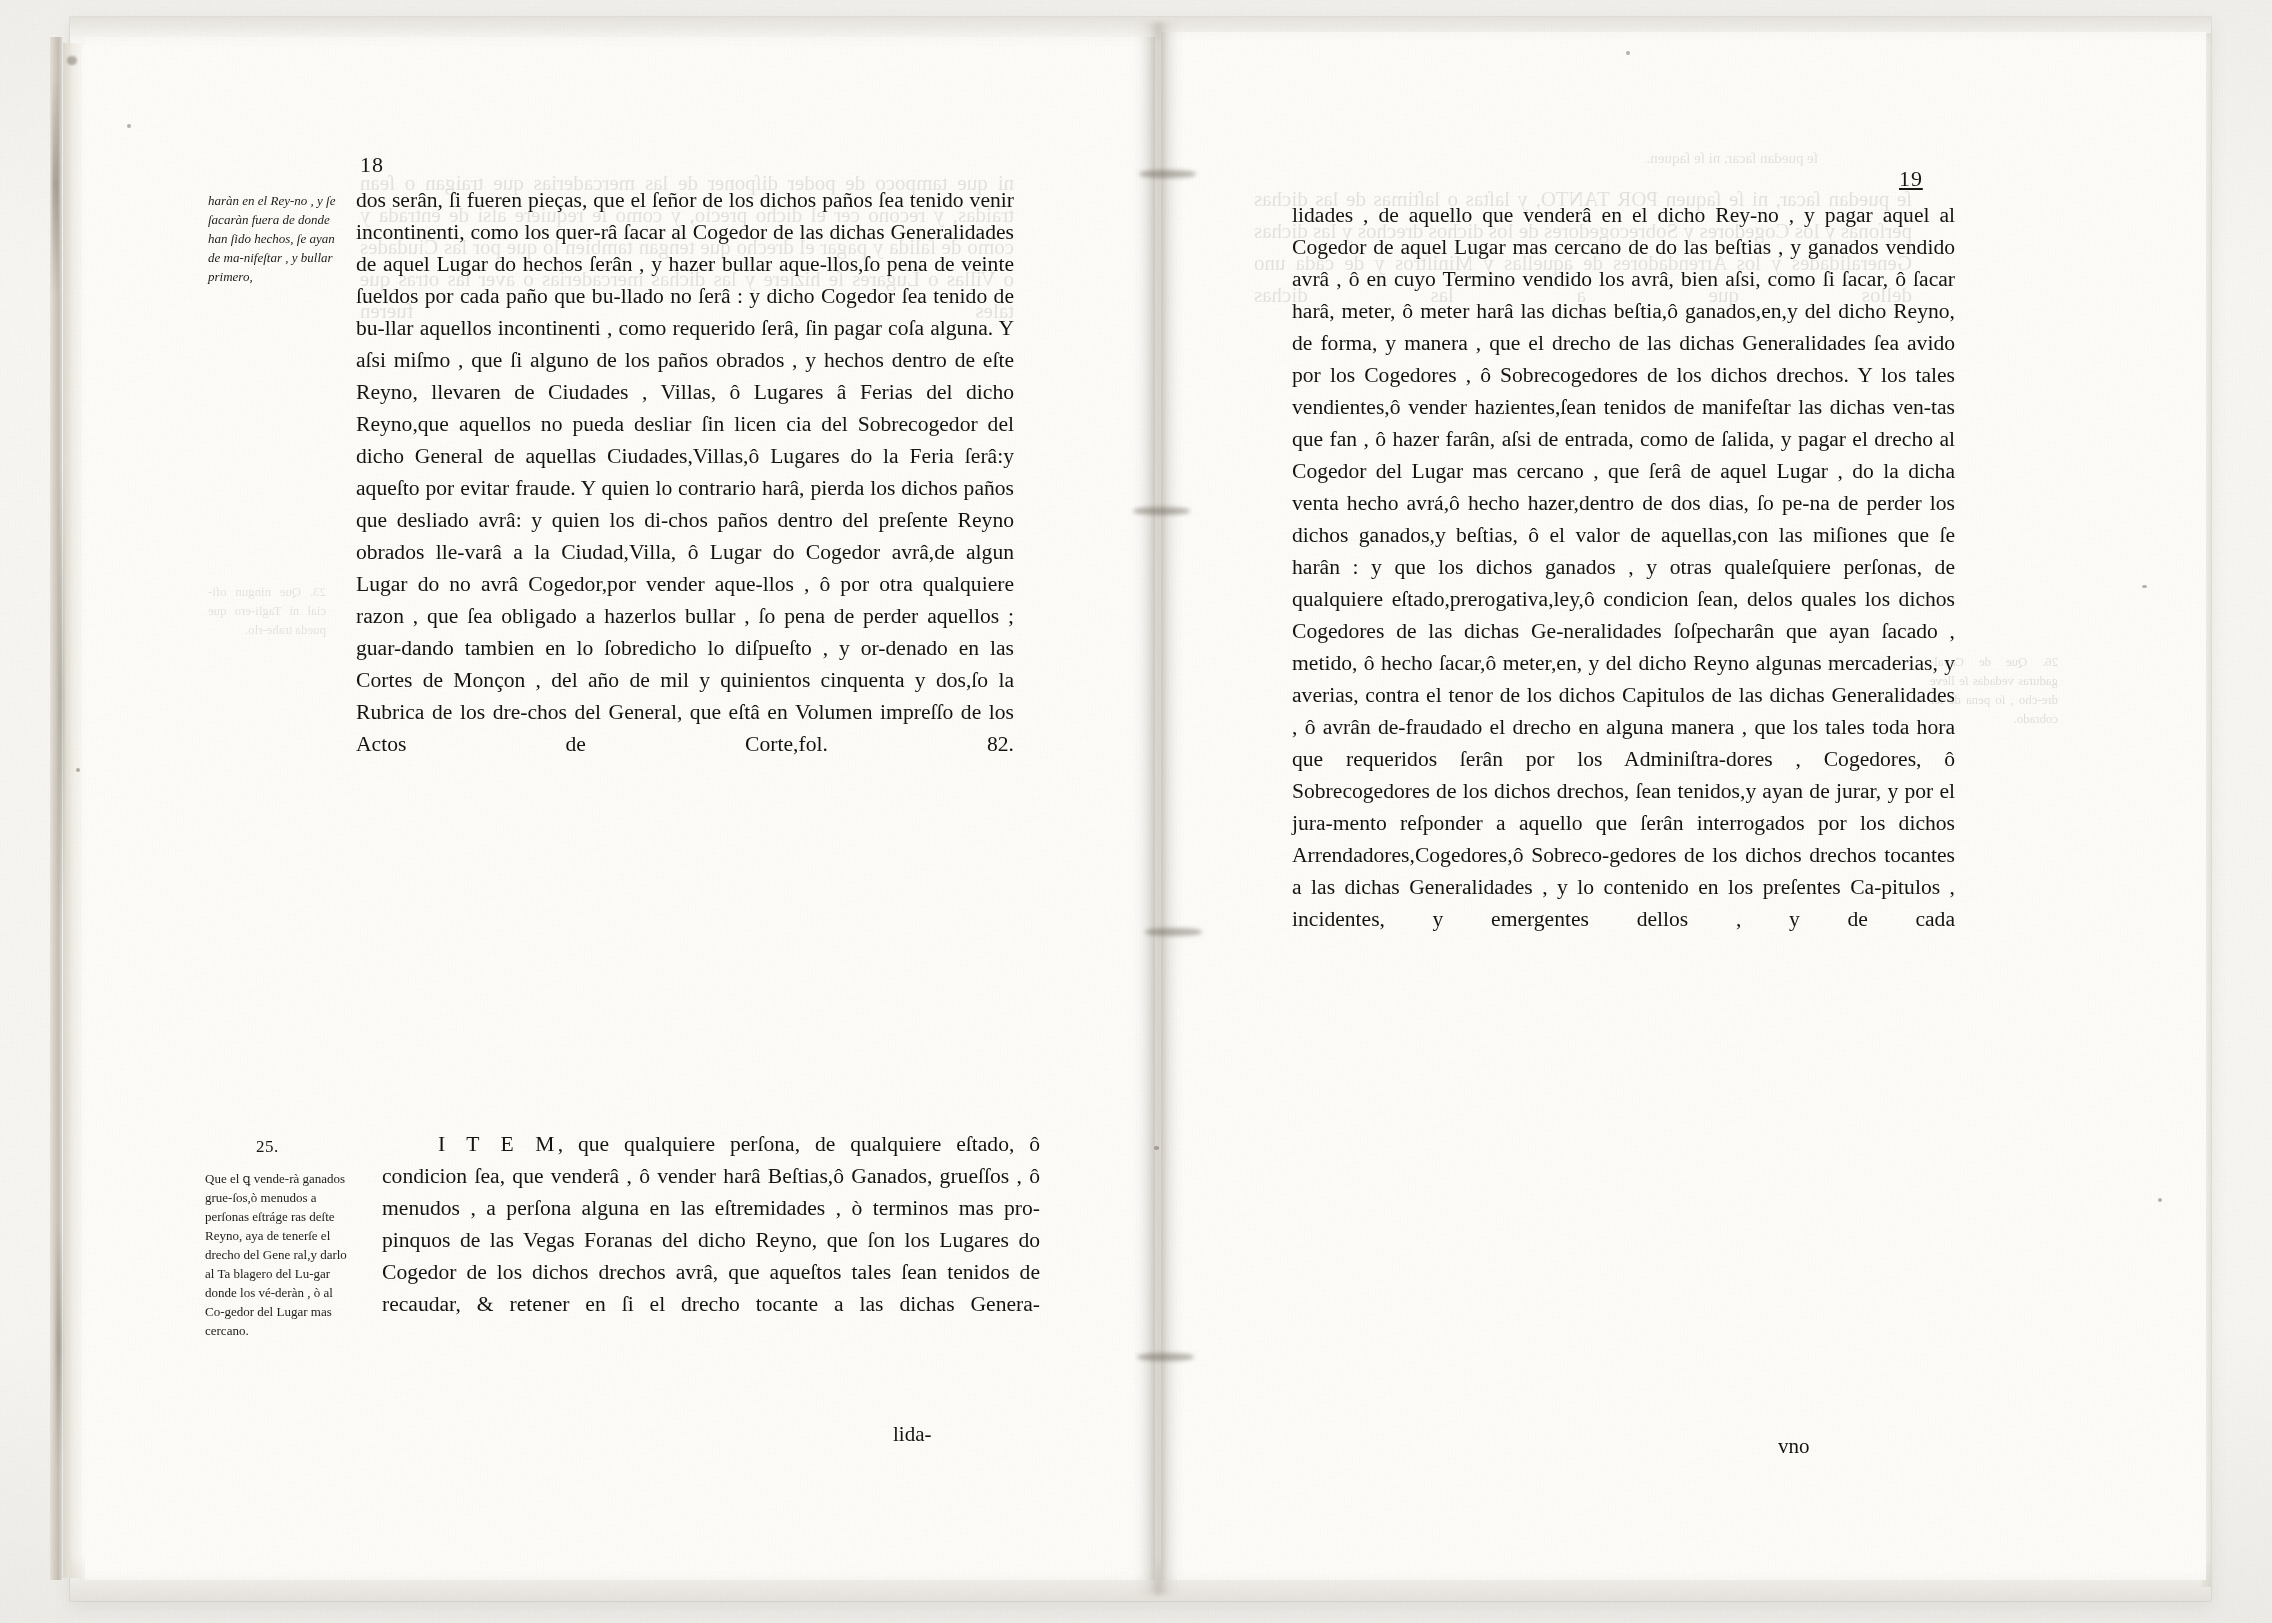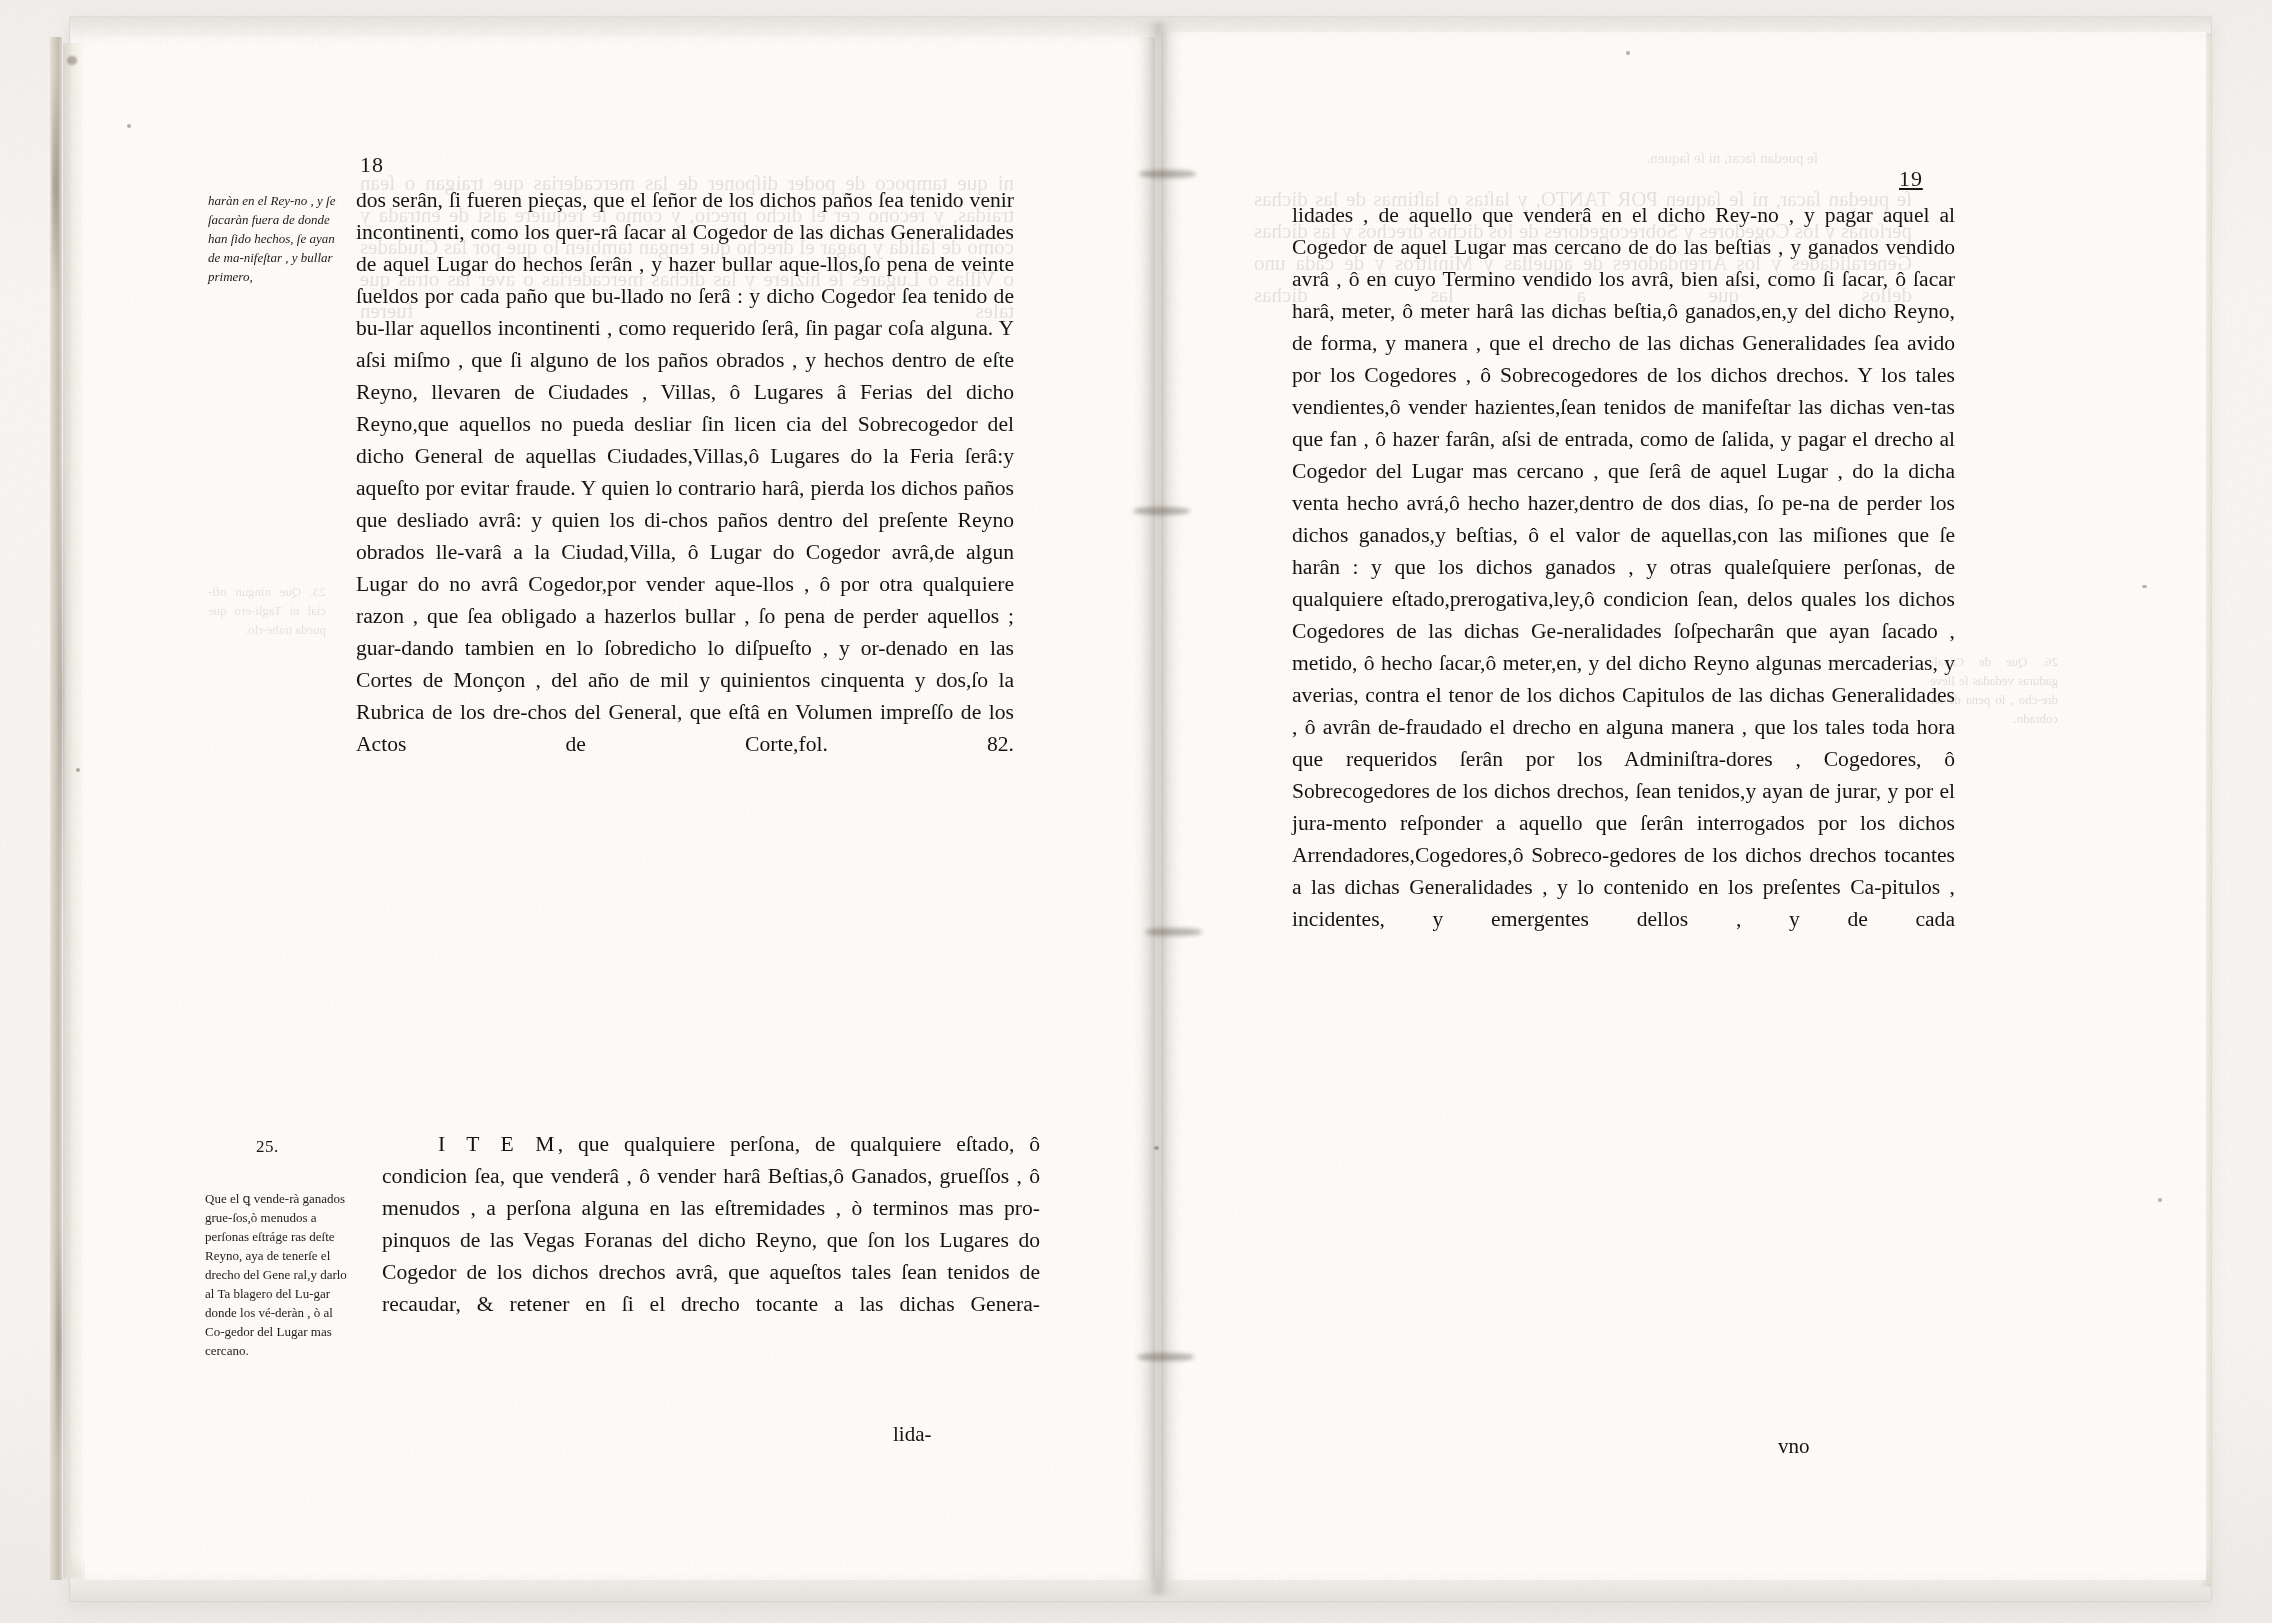--- a/index.html
+++ b/index.html
@@ -88,21 +88,21 @@
   .catch{position:absolute;font-size:21px;color:#141310;
          font-family:"Liberation Serif",serif;}
   #catch-left{left:893px;top:1422px;}
   #catch-right{left:1778px;top:1434px;}
 
   
   .margin-note{position:absolute;width:142px;color:#20 1e19;color:#1d1b16;
       font-size:13px;line-height:19px;
       font-family:"Liberation Serif",serif;text-align:left;}
   #note-a{left:208px;top:191px;font-style:italic;}
-  #note-b{left:205px;top:1169px;margin-top:20px;}
+  #note-b{left:205px;top:1169px;}
   .note-num{position:absolute;font-size:17px;letter-spacing:0.5px;color:#16140f;text-align:right;}
   #note-num-25{left:256px;top:1137px;}
 
   
   .bleed{position:absolute;color:#6e6556;opacity:.165;
       font-family:"Liberation Serif",serif;font-size:21px;line-height:32px;
       transform:scaleX(-1);transform-origin:center;pointer-events:none;
       text-align:justify;text-align-last:justify;white-space:pre-wrap;}
   #bleed-left {left:360px;top:167px;width:654px;}
   #bleed-right{left:1254px;top:183px;width:658px;}

